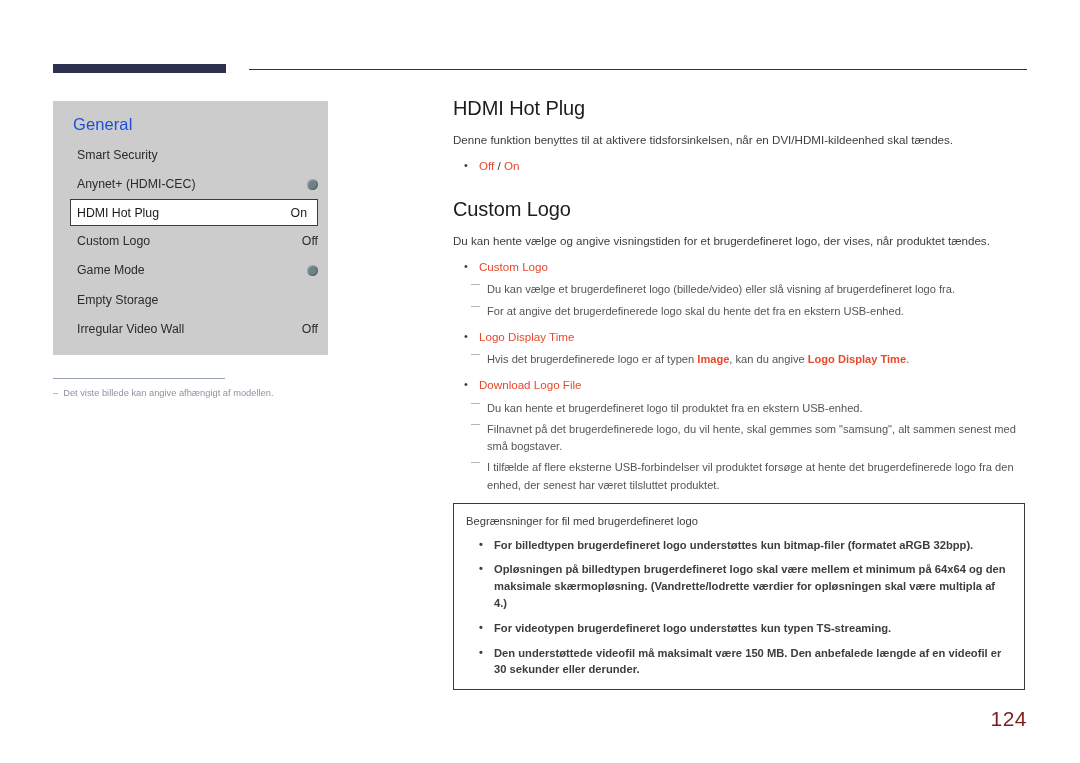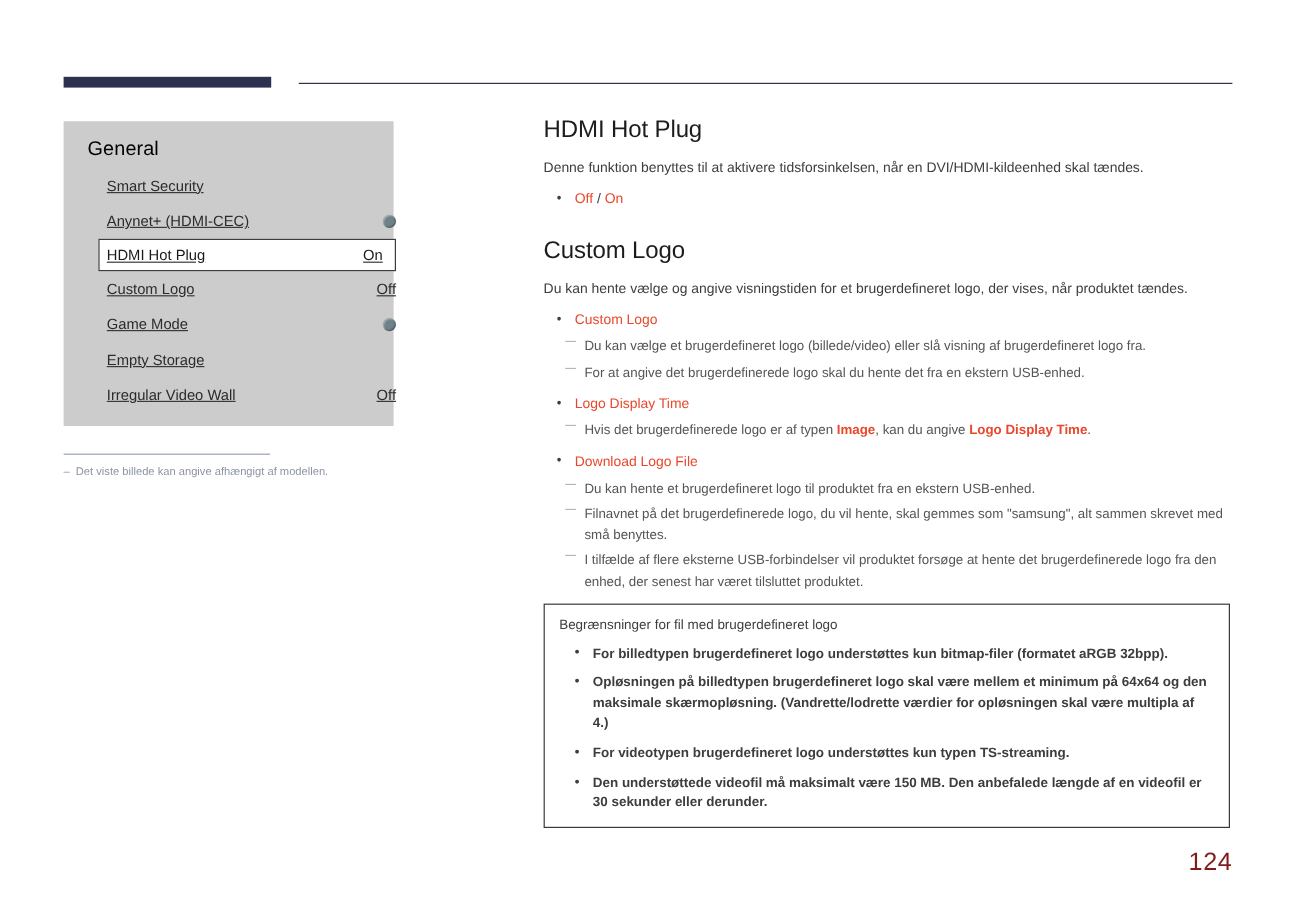--- a/index.html
+++ b/index.html
@@ -49,29 +49,28 @@
     width: 275px;
     height: 254px;
     background: #cccccc;
     box-sizing: border-box;
   }
   .menu-title {
     position: absolute;
     left: 20px;
     top: 14px;
     font-size: 16.5px;
-    color: #000000;
+    color: #1d4ed8;
     letter-spacing: 0.1px;
   }
   .menu-list {
     position: absolute;
-    left: 16px;
+    left: 4px;
     top: 39px;
     width: 100%;
-    text-decoration: underline;
   }
   .menu-row {
     position: relative;
     height: 29.5px;
     display: flex;
     align-items: center;
     box-sizing: border-box;
     padding: 0 14px 0 20px;
   }
   .menu-row .label {
@@ -315,21 +314,21 @@
     <li class="bullet">Logo Display Time</li>
   </ul>
   <div class="subline">
     <span>Hvis det brugerdefinerede logo er af typen </span><span class="accent">Image</span><span>, kan du angive </span><span class="accent">Logo Display Time</span><span>.</span>
   </div>
 
   <ul class="bullet-list">
     <li class="bullet">Download Logo File</li>
   </ul>
   <div class="subline">Du kan hente et brugerdefineret logo til produktet fra en ekstern USB-enhed.</div>
-  <div class="subline">Filnavnet på det brugerdefinerede logo, du vil hente, skal gemmes som "samsung", alt sammen skrevet med små benyttes.</div>
+  <div class="subline">Filnavnet på det brugerdefinerede logo, du vil hente, skal gemmes som "samsung", alt sammen senest med små bogstaver.</div>
   <div class="subline">I tilfælde af flere eksterne USB-forbindelser vil produktet forsøge at hente det brugerdefinerede logo fra den enhed, der senest har været tilsluttet produktet.</div>
 
 </div>
 
 <div class="note-box">
   <div class="note-title">Begrænsninger for fil med brugerdefineret logo</div>
   <ul class="note-list">
     <li class="note-item">For billedtypen brugerdefineret logo understøttes kun bitmap-filer (formatet aRGB 32bpp).</li>
     <li class="note-item">Opløsningen på billedtypen brugerdefineret logo skal være mellem et minimum på 64x64 og den maksimale skærmopløsning. (Vandrette/lodrette værdier for opløsningen skal være multipla af 4.)</li>
     <li class="note-item">For videotypen brugerdefineret logo understøttes kun typen TS-streaming.</li>

